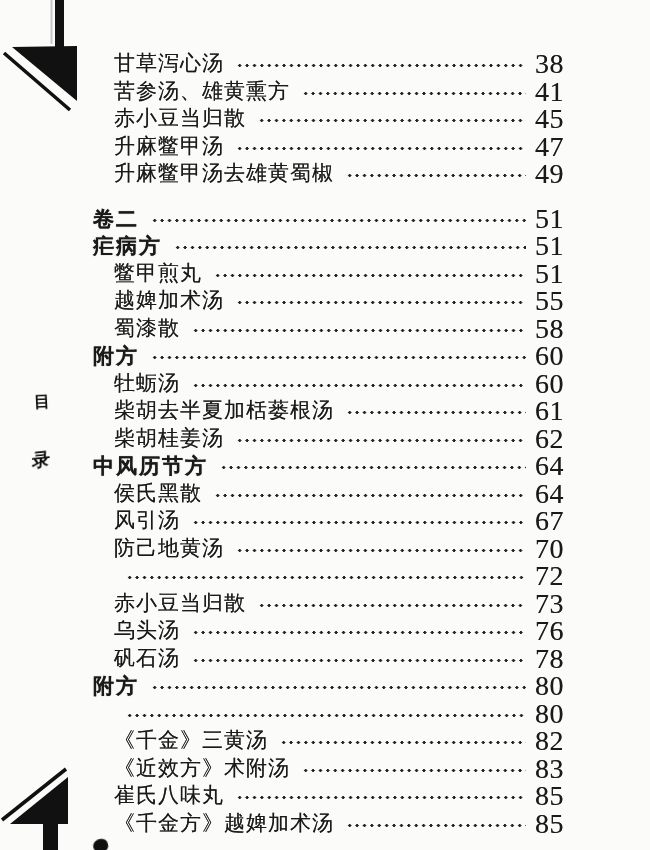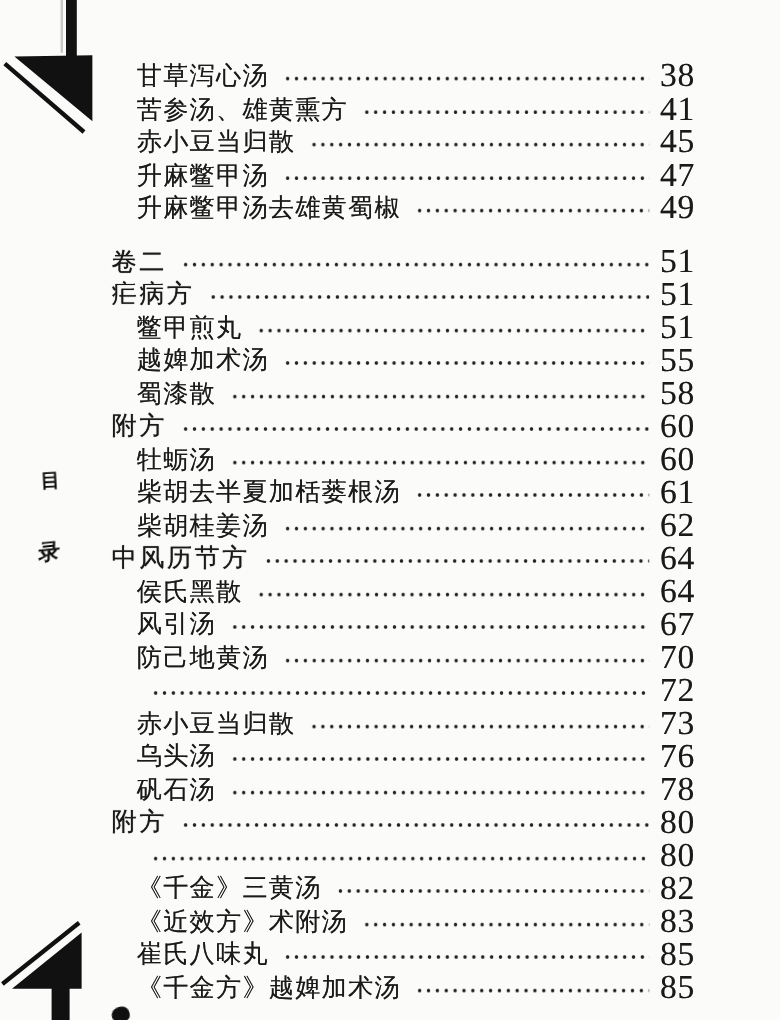--- a/index.html
+++ b/index.html
@@ -1,31 +1,31 @@
 <!DOCTYPE html>
 <html><head>
 <meta charset="utf-8">
 <style>
   html,body { margin:0; padding:0; background:#888; }
   .page {
     position:relative; width:650px; height:850px; margin:0 auto;
     background:#fbfbf9; overflow:hidden;
     font-family:"Liberation Serif","DejaVu Serif",serif; color:#1a1a1a;
   }
-  .toc { position:absolute; left:0; top:50px; right:16px; padding-right:55px; }
+  .toc { position:absolute; left:0; top:50px; right:0; padding-right:86px; }
   .row { display:flex; align-items:stretch; height:27.5px; }
   .row.gap-before { margin-top:17px; }
   .row .title {
     font-size:21px; line-height:27.5px; letter-spacing:1px; white-space:nowrap;
     text-shadow:0 0 .5px rgba(10,10,10,.65);
   }
   .row.level1 { padding-left:93px; }
   .row.level1 .title {
     font-family:"Liberation Sans","DejaVu Sans",sans-serif;
-    font-weight:400; letter-spacing:2px;
+    font-weight:700; letter-spacing:2px;
     text-shadow:0 0 .7px rgba(0,0,0,.8);
   }
   .row.level2 { padding-left:114px; }
   .row .dots {
     flex:1 1 auto; align-self:center; height:3.4px; margin:4px 8px 0 12px;
     background-image:radial-gradient(circle, #232323 1.35px, rgba(0,0,0,0) 1.75px);
     background-size:7.4px 3.4px; background-repeat:repeat-x; background-position:0 0;
   }
   .row .page-num {
     flex:0 0 30px; font-size:28px; line-height:28px; text-align:right;

